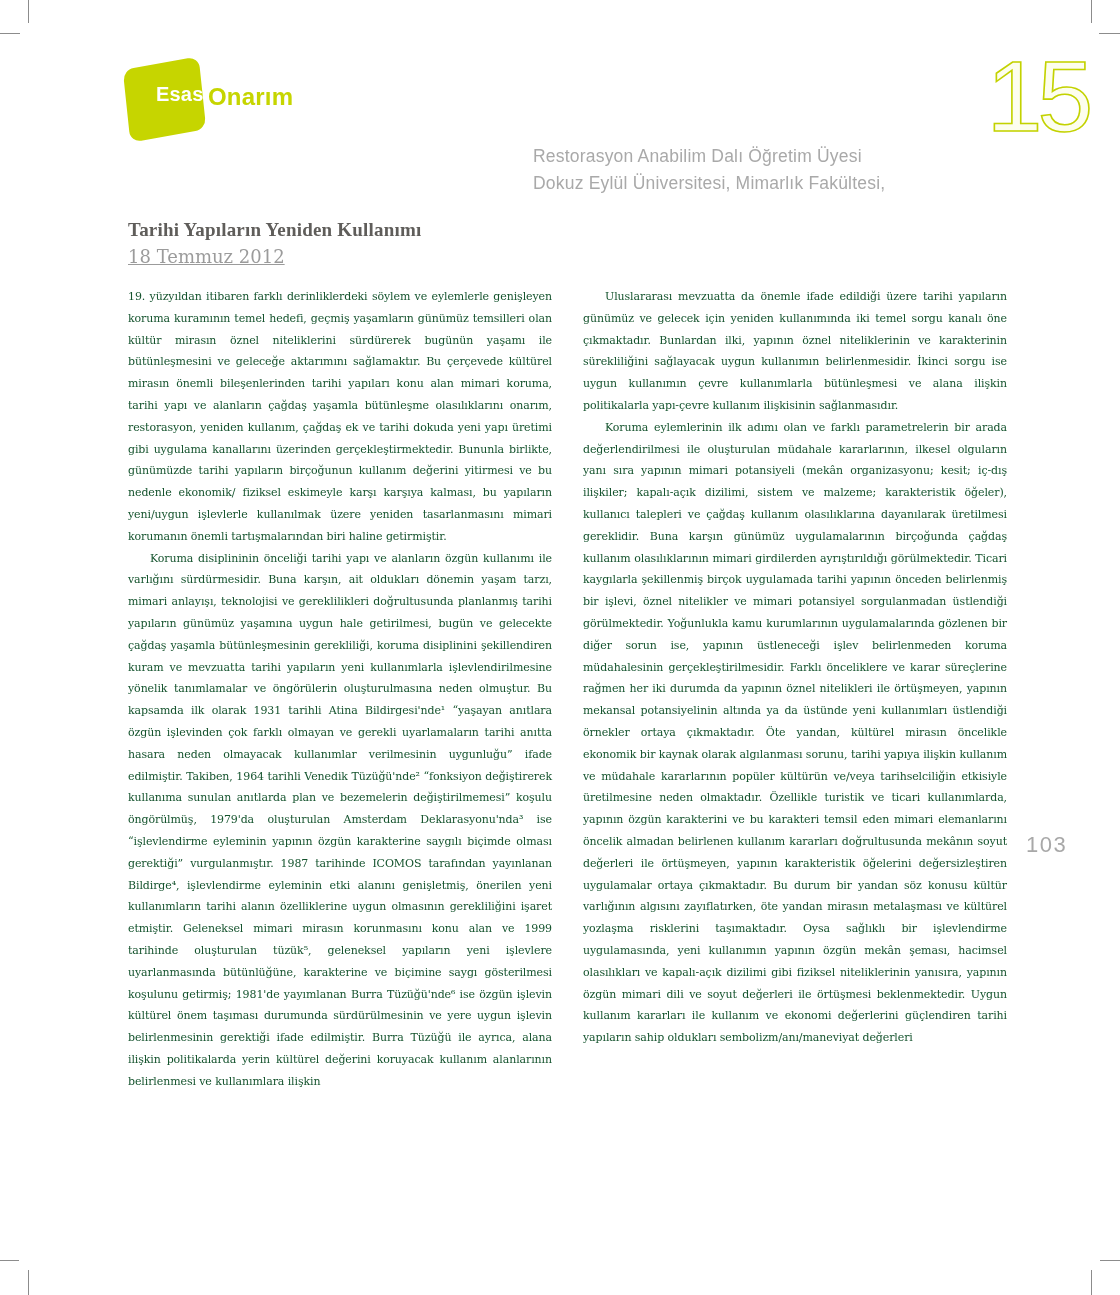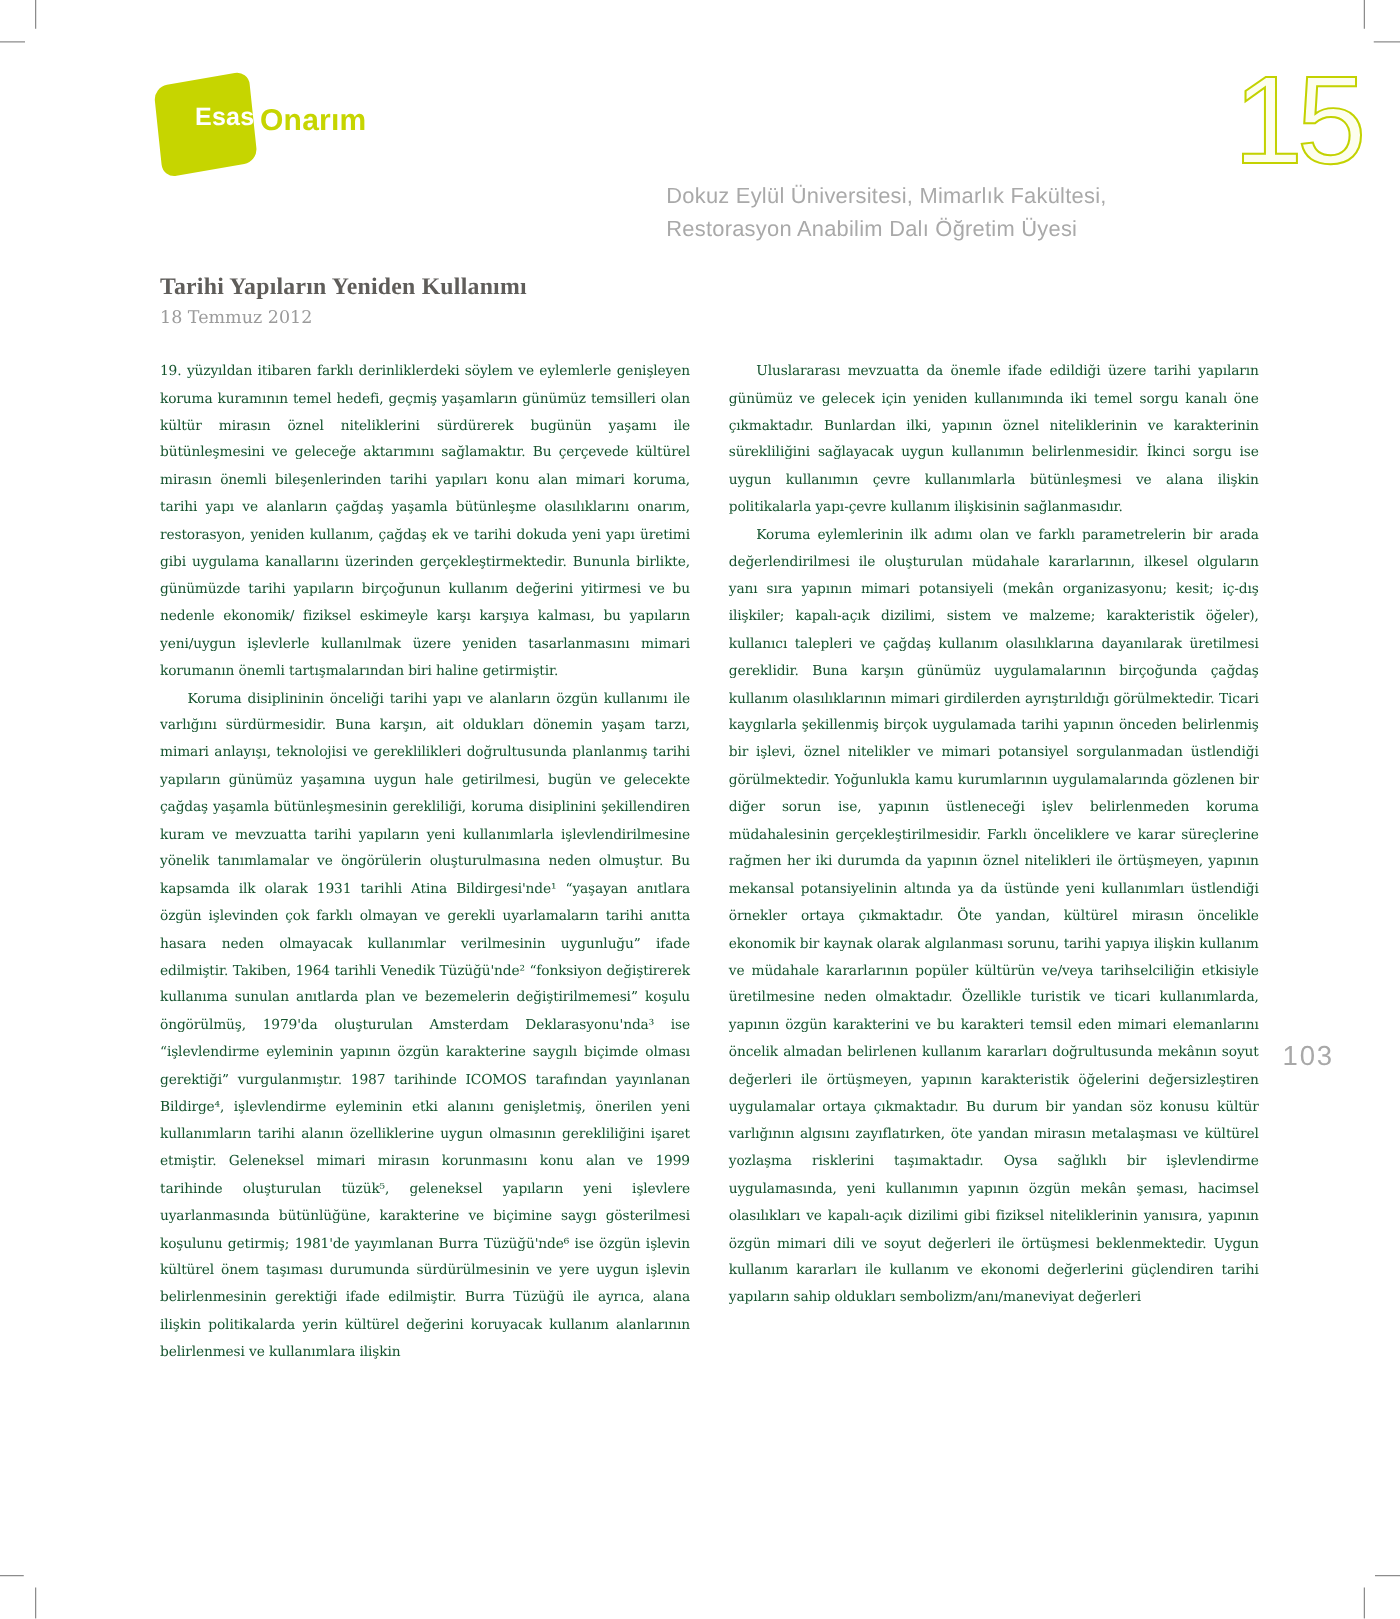--- a/index.html
+++ b/index.html
@@ -50,21 +50,21 @@
   .affil:first-of-type { margin-top:6px; }
 
   
   .title-block { position:absolute; left:128px; top:219px; }
   .article-title {
     margin:0; font-family:Liberation Serif, serif; font-weight:bold;
     font-size:19px; color:#5f5d5a; letter-spacing:0.2px;
   }
   .article-date {
     margin-top:5px; font-family:"DejaVu Serif", serif;
-    font-size:14px; color:#9b9b9b;
+    font-size:18px; color:#9b9b9b;text-decoration:underline;
   }
 
   
   .columns {
     position:absolute; left:128px; top:286px; width:879px;
     display:flex; gap:31px;
   }
   .col { width:424px; }
   .col p {
     margin:0; font-family:"DejaVu Serif", serif; font-size:11px;
@@ -96,22 +96,22 @@
     <div class="logo-shape"></div>
     <span class="logo-primary">Esaslı</span>
     <span class="logo-secondary">Onarım</span>
   </div>
 
   <div class="year">
     <div class="year-bottom">15</div>
   </div>
 
   <div class="author-block">
+    <div class="affil">Restorasyon Anabilim Dalı Öğretim Üyesi</div>
     <div class="affil">Dokuz Eylül Üniversitesi, Mimarlık Fakültesi,</div>
-    <div class="affil">Restorasyon Anabilim Dalı Öğretim Üyesi</div>
   </div>
 
   <div class="title-block">
     <h1 class="article-title">Tarihi Yapıların Yeniden Kullanımı</h1>
     <div class="article-date">18 Temmuz 2012</div>
   </div>
 
   <div class="columns">
     <div class="col">
       <p>19. yüzyıldan itibaren farklı derinliklerdeki söylem ve eylemlerle genişleyen koruma kuramının temel hedefi, geçmiş yaşamların günümüz temsilleri olan kültür mirasın öznel niteliklerini sürdürerek bugünün yaşamı ile bütünleşmesini ve geleceğe aktarımını sağlamaktır. Bu çerçevede kültürel mirasın önemli bileşenlerinden tarihi yapıları konu alan mimari koruma, tarihi yapı ve alanların çağdaş yaşamla bütünleşme olasılıklarını onarım, restorasyon, yeniden kullanım, çağdaş ek ve tarihi dokuda yeni yapı üretimi gibi uygulama kanallarını üzerinden gerçekleştirmektedir. Bununla birlikte, günümüzde tarihi yapıların birçoğunun kullanım değerini yitirmesi ve bu nedenle ekonomik/ fiziksel eskimeyle karşı karşıya kalması, bu yapıların yeni/uygun işlevlerle kullanılmak üzere yeniden tasarlanmasını mimari korumanın önemli tartışmalarından biri haline getirmiştir.</p>

